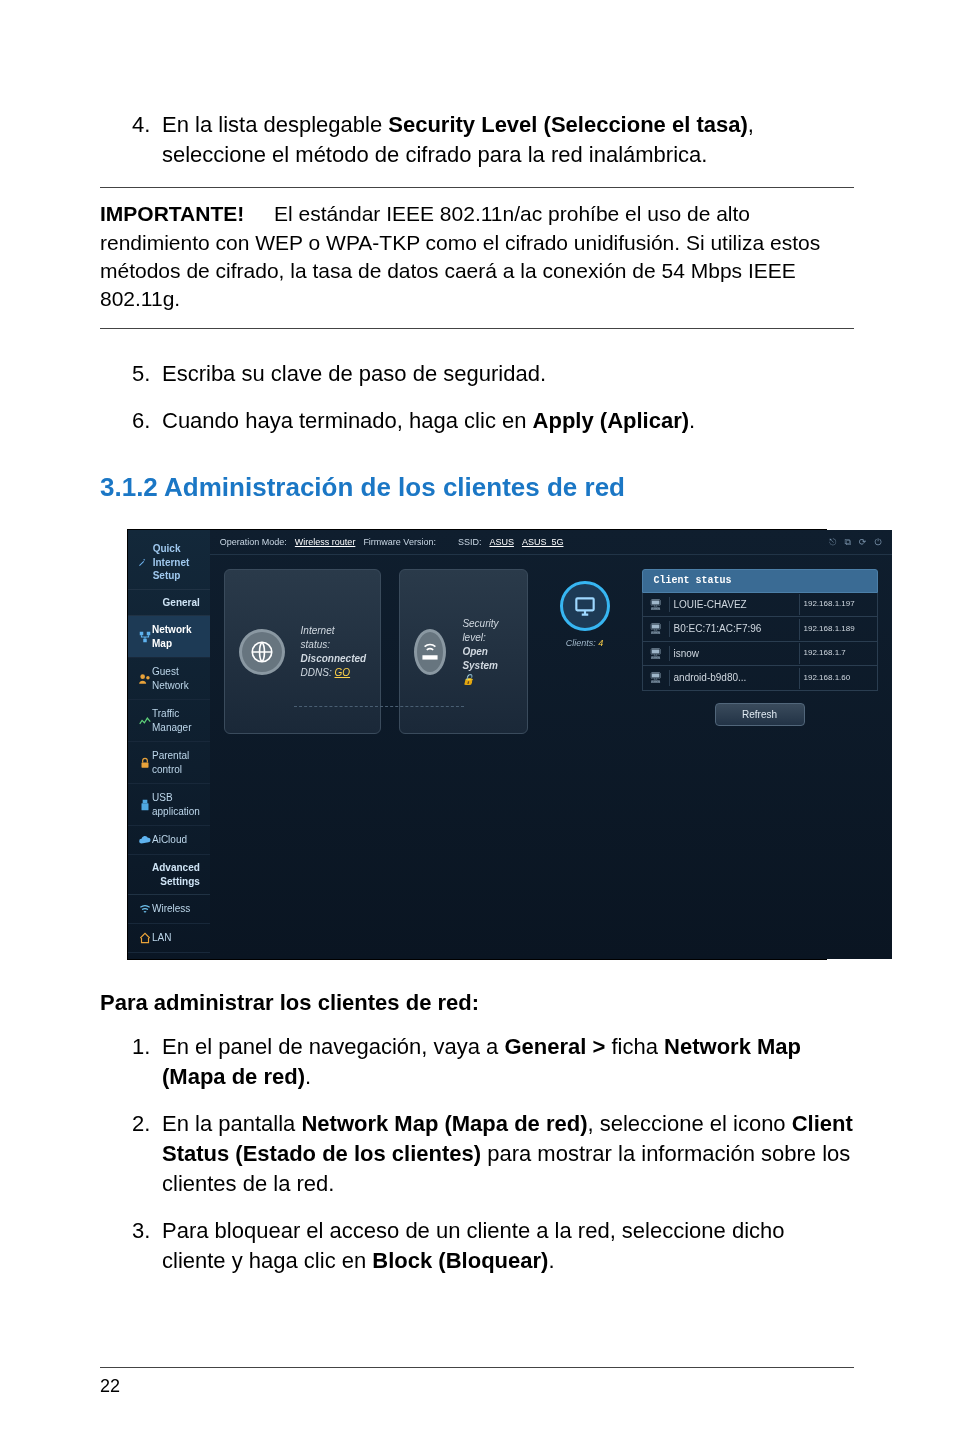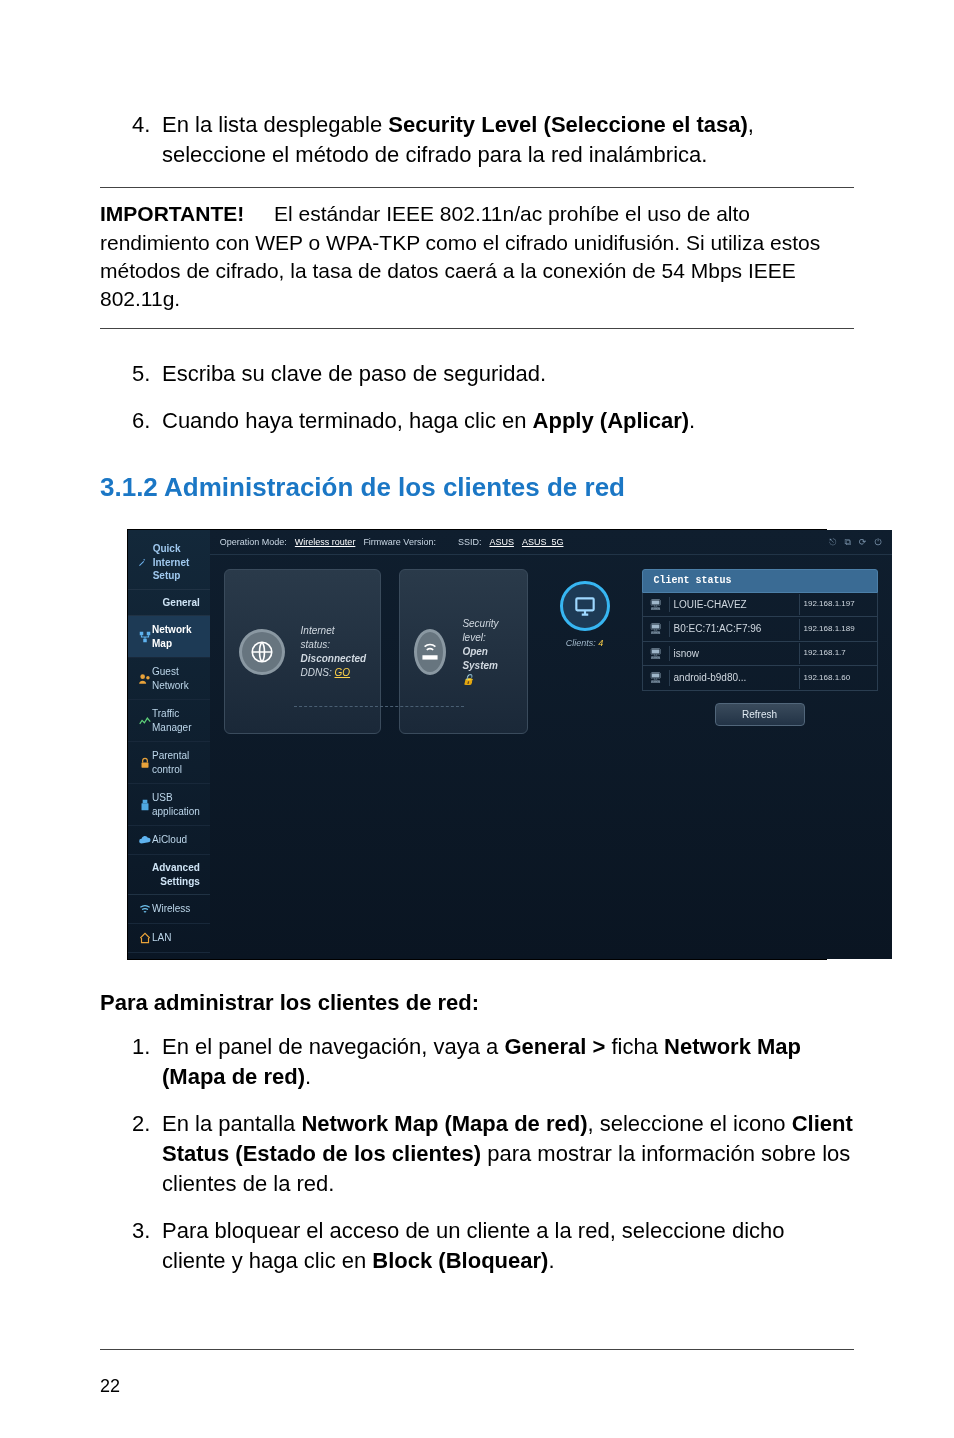--- a/index.html
+++ b/index.html
@@ -107,21 +107,21 @@
   .rc-row { display:flex; align-items:center; border:1px solid #2a3d50; border-top:none; }
   .rc-row .ico { width:26px; text-align:center; color:#9fb6c9; padding:5px 0;}
   .rc-row .nm { flex:1; padding:1px 4px; border-left:1px solid #2a3d50; font-size:10px; color:#d0d8e0;}
   .rc-row .ip { width:78px; padding:5px 4px; border-left:1px solid #2a3d50; font-size:8px; color:#d0d8e0;}
   .refresh {
     margin:12px auto 8px auto; width:90px; text-align:center;
     background:linear-gradient(#3a4b5c,#223346); border:1px solid #51667a;
     border-radius:4px; padding:4px 0; color:#e0eaf2; font-size:10px; cursor:pointer;
   }
   .dotted-line { position:absolute; border-top:1px dashed #4a5f73; }
-  .pagefoot { position:absolute; bottom:40px; left:100px; font-size:18px; color:#000; border-top:1px solid #444; width:754px; padding-top:24px;}
+  .pagefoot { position:absolute; bottom:40px; left:100px; font-size:18px; color:#000; border-top:1px solid #444; width:754px; padding-top:6px;}
 </style>
 </head>
 <body>
 
 <div class="step">
   <div class="num">4.</div>
   <div class="body">
     <span>En la lista desplegable </span><b>Security Level (Seleccione el tasa)</b><span>, seleccione el método de cifrado para la red inalámbrica.</span>
   </div>
 </div>

